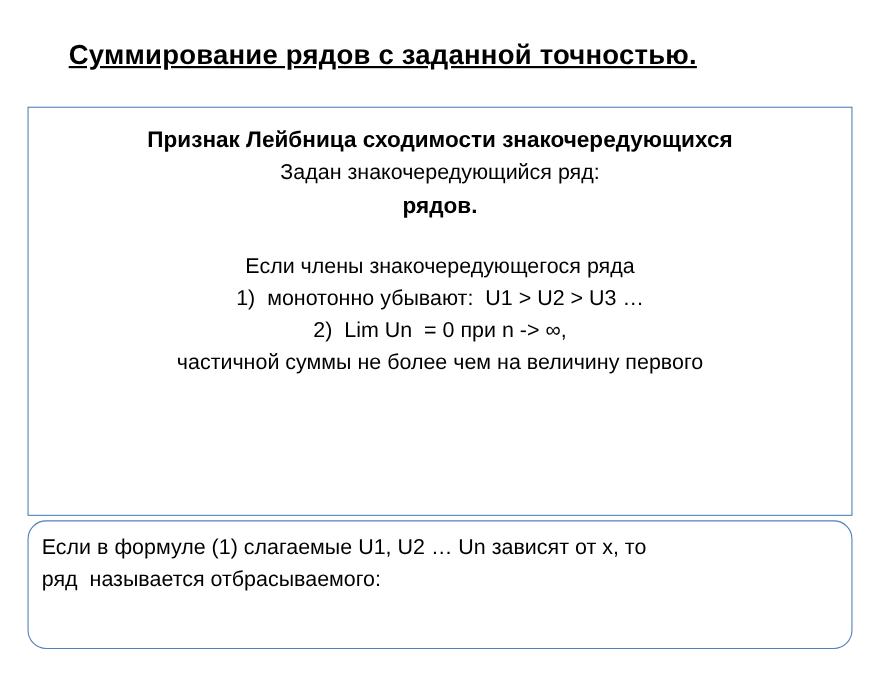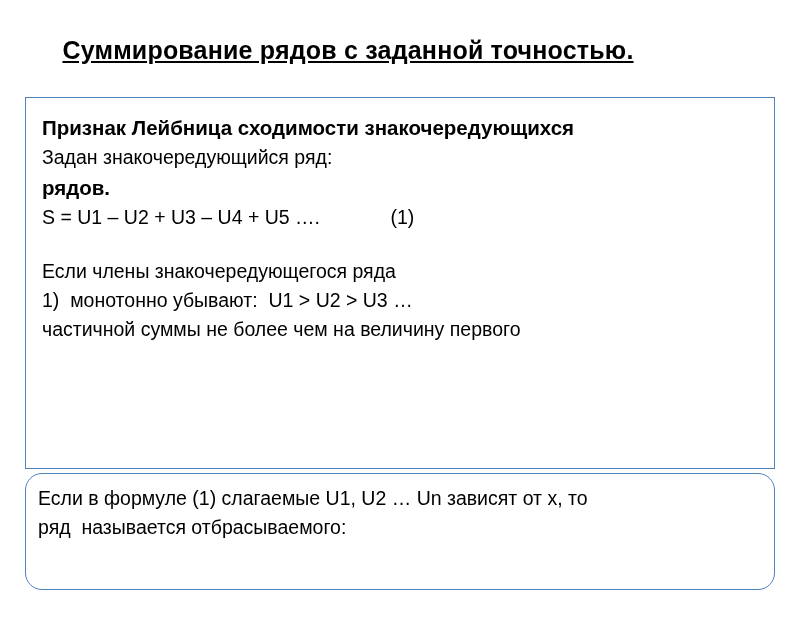--- a/index.html
+++ b/index.html
@@ -48,20 +48,21 @@
   }
   .box-lower {
     left: 25px;
     top: 473px;
     width: 750px;
     height: 117px;
     padding: 10px 12px 0 12px;
     border-radius: 17px;
   }
   .line {
+    text-align: center;
     font-size: 19.5px;
     line-height: 29px;
     white-space: pre-wrap;
   }
   .line.bold {
     font-weight: bold;
     font-size: 20.5px;
     line-height: 31px;
   }
   .line.left {
@@ -75,24 +76,24 @@
 <body>
 
 <div class="slide">
 
   <div class="slide-title"><span>Суммирование  рядов с заданной точностью.</span></div>
 
   <div class="box box-main">
     <div class="line bold">Признак Лейбница сходимости знакочередующихся</div>
     <div class="line">Задан знакочередующийся ряд:</div>
     <div class="line bold">рядов.</div>
-    <div class="line">S = U1 – U2 + U3 – U4 + U5 ….             (1)</div>
     <div class="spacer"></div>
     <div class="line">Если члены знакочередующегося ряда</div>
     <div class="line">1)  монотонно убывают:  U1 &gt; U2 &gt; U3 …</div>
+    <div class="line">2)  Lim Un  = 0 при n -&gt; ∞,</div>
     <div class="line">частичной суммы не более чем на величину первого</div>
   </div>
 
   <div class="box box-lower">
     <div class="line left">Если в формуле (1) слагаемые U1, U2 … Un зависят от х, то</div>
     <div class="line left">ряд  называется отбрасываемого:</div>
   </div>
 
 </div>
 

